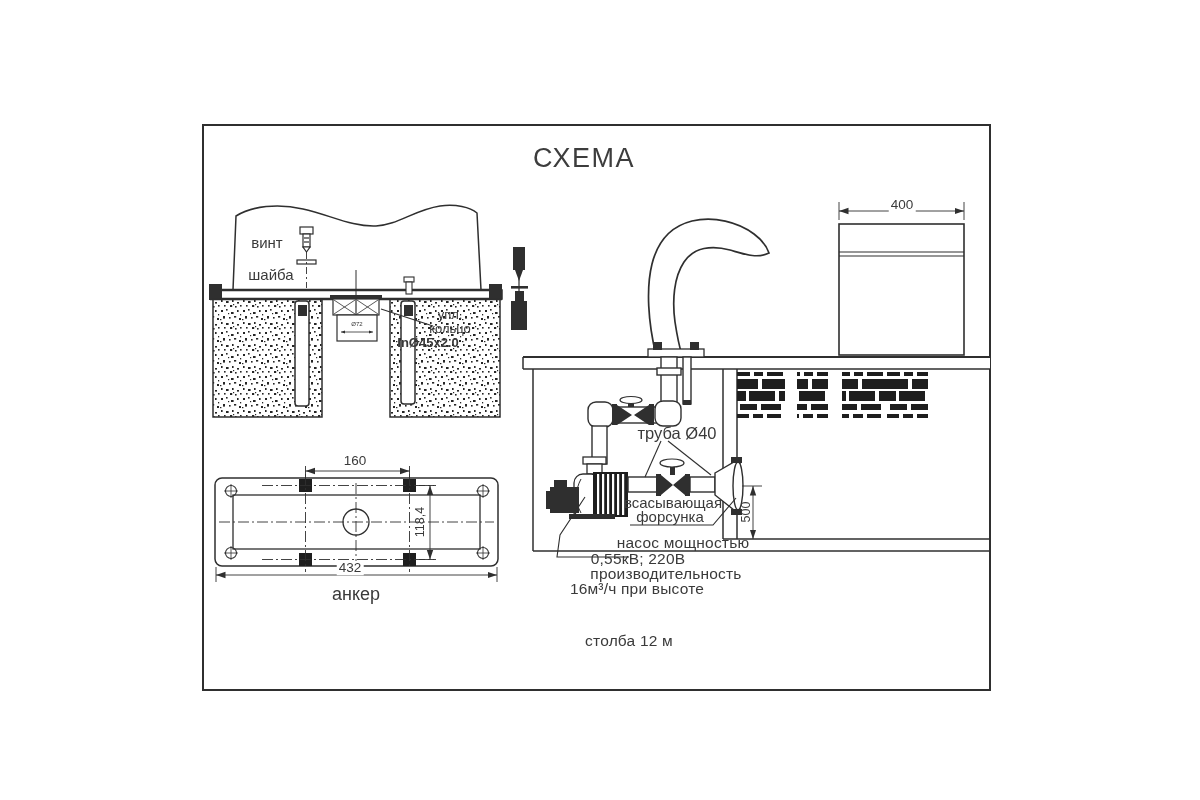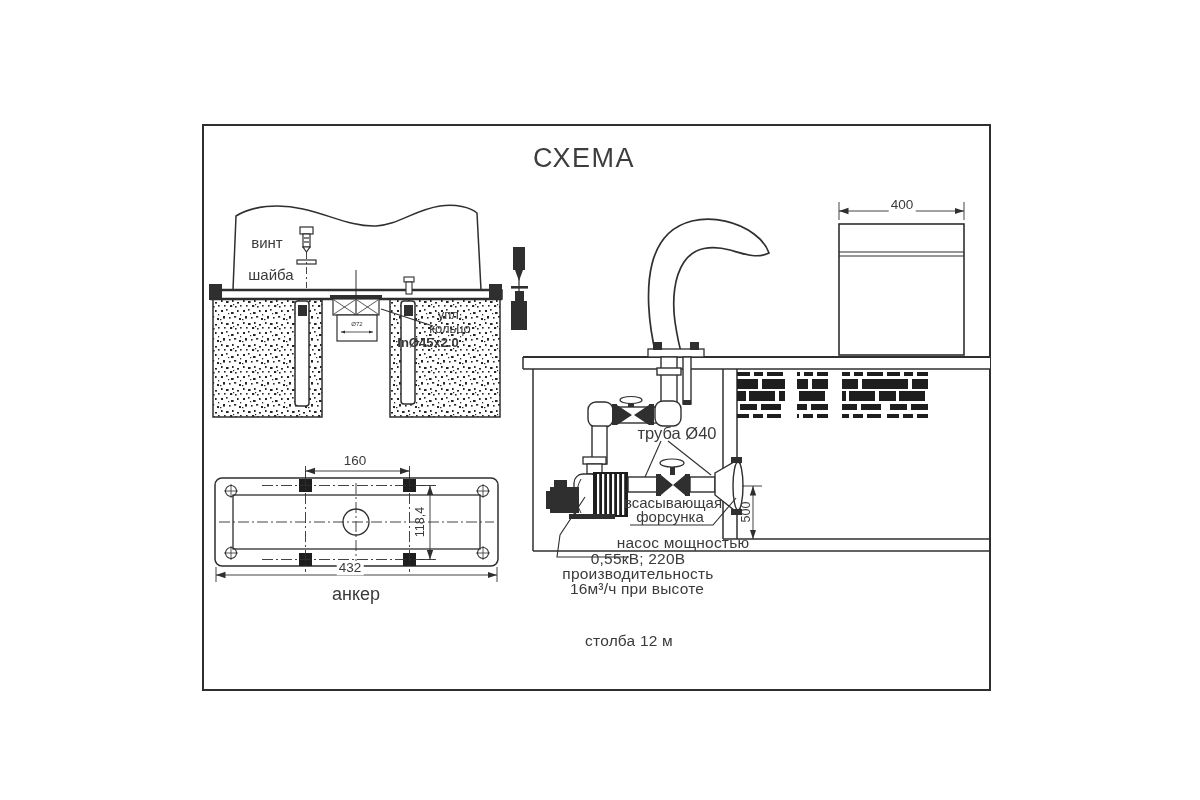--- a/index.html
+++ b/index.html
@@ -301,17 +301,17 @@
 <div class="t rot dimv" style="left:420px;top:522px;">118,4</div>
 <div class="t big" style="left:356px;top:594px;">анкер</div>
 
 <div class="t dim" style="left:902px;top:205px;">400</div>
 <div class="t rot dimv" style="left:746px;top:512px;">500</div>
 <div class="t pipe" style="left:677px;top:433px;">труба Ø40</div>
 <div class="t lbl15" style="left:673px;top:502px;">всасывающая</div>
 <div class="t lbl15" style="left:670px;top:516px;">форсунка</div>
 <div class="t pump" style="left:638px;top:543px;margin-left:45px;">насос мощностью</div>
 <div class="t pump" style="left:638px;top:559px;">0,55кВ; 220В</div>
-<div class="t pump" style="left:638px;top:574px;">производительность</div>
+<div class="t pump" style="left:666px;top:574px;">производительность</div>
 <div class="t pump" style="left:637px;top:589px;">16м³/ч при высоте</div>
 <div class="t pump" style="left:629px;top:603px;margin-top:38px;">столба 12 м</div>
 
 </div>
 
 </body></html>

